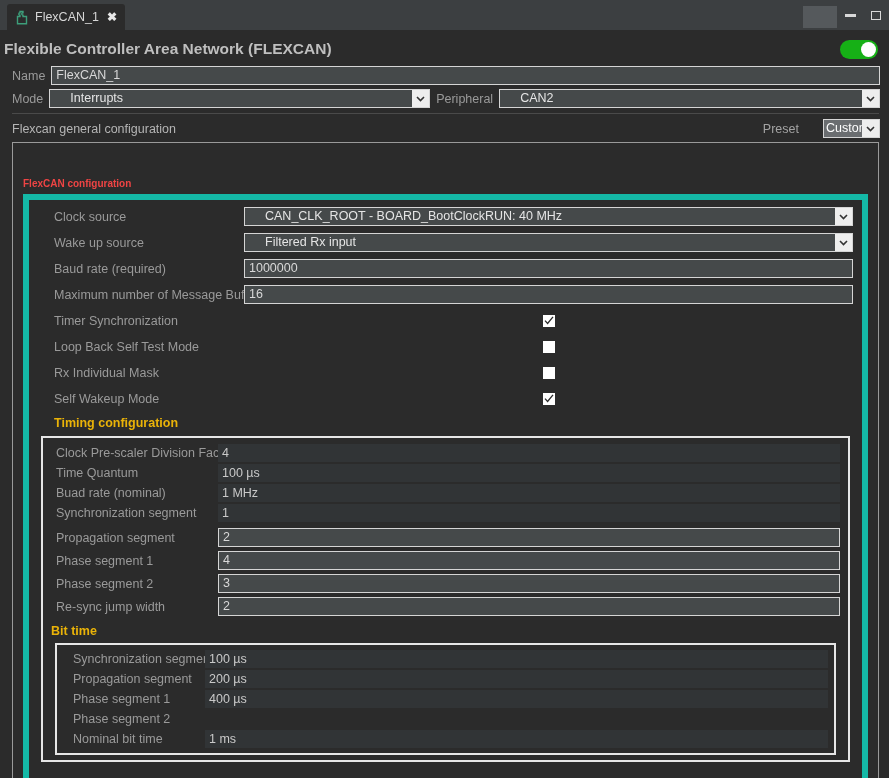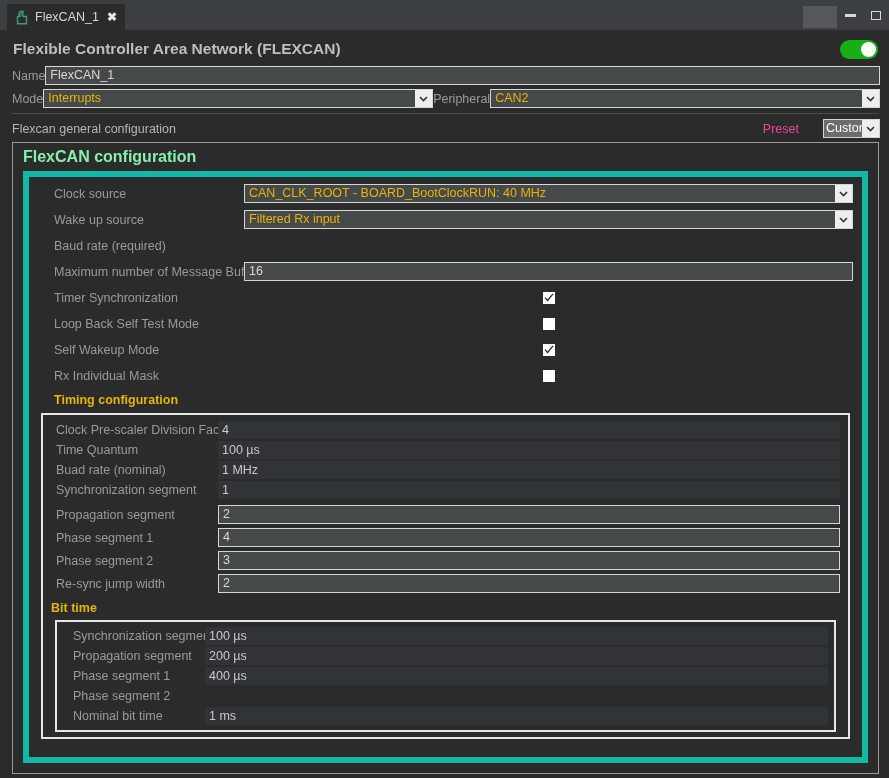--- a/index.html
+++ b/index.html
@@ -78,21 +78,21 @@
     position: absolute;
     top: 30px; left: 0; right: 0; bottom: 0;
     background: #2b2b2b;
     padding: 0;
   }
 
   .page-title {
     font-size: 15.5px;
     font-weight: bold;
     color: #bfbfbf;
-    padding: 10px 0 8px 13px;
+    padding: 10px 0 8px 4px;
   }
 
   .toggle {
     position: absolute;
     right: 11px; top: 10px;
     width: 38px; height: 19px;
     border-radius: 10px;
     background: #16b016;
     cursor: pointer;
   }
@@ -104,20 +104,21 @@
     border-radius: 50%;
     background: #ffffff;
   }
 
   
   .toprow {
     display: flex;
     align-items: center;
     padding: 0 9px 0 12px;
     margin-bottom: 4px;
+    gap: 6px;
   }
   .toprow .lbl {
     color: #9a9a9a;
     font-size: 12.5px;
     white-space: nowrap;
   }
 
   .textfield {
     background: #45494a;
     border: 1px solid #d5d5d5;
@@ -136,24 +137,24 @@
     position: relative;
     display: flex;
     height: 19px;
     border: 1px solid #d5d5d5;
     background: #45494a;
     flex: 1;
     min-width: 0;
   }
   .combo .val {
     flex: 1;
-    color: #eab308;
+    color: #e5e5e5;
     font-size: 12.5px;
     line-height: 17px;
-    padding: 0 4px;
+    padding: 0 20px;
     white-space: nowrap;
     overflow: hidden;
   }
   .combo .arrow {
     width: 17px;
     background: #eeeeee;
     display: flex;
     align-items: center;
     justify-content: center;
     flex: none;
@@ -169,42 +170,43 @@
   }
   .section-head {
     display: flex;
     align-items: center;
     padding: 5px 9px 4px 12px;
     font-size: 12.5px;
     color: #b5b5b5;
     gap: 19px;
   }
   .section-head .spacer { flex: 1; }
-  .section-head .preset-lbl { color: #ec4899; margin-right: 5px; }
+  .section-head .preset-lbl { color: #a3a3a3; margin-right: 5px; }
   .preset-combo {
     width: 57px;
     flex: none;
   }
   .preset-combo .val {
     background: #6a6d70;
     color: #ffffff;
     padding: 0 2px;
   }
 
   
   .group {
     border: 1px solid #9a9a9a;
     margin: 0 10px 0 12px;
     position: relative;
   }
   .group > .grp-title {
-    font-size: 16px;
-    color: #86efac;
+    font-size: 10px;
+    color: #ef4444;
     font-weight: bold;
     padding: 5px 0 5px 10px;
+    margin-top: 30px;
   }
   .group.inner {
     border: 6px solid #14b8a6;
     margin: 0 10px 10px 10px;
     padding: 6px 0 8px 0;
   }
   .group.inner2 {
     border: 2px solid #e6e6e6;
     margin: 0 12px 10px 12px;
     padding: 5px 0 5px 0;
@@ -414,20 +416,23 @@
               <svg width="9" height="6" viewBox="0 0 9 6">
                   <path d="M1 1l3.5 3.5L8 1" fill="none" stroke="#333" stroke-width="1.6"></path>
                 </svg>
             </span>
           </div>
         </div>
       </div>
 
       <div class="frow">
         <span class="flabel">Baud rate (required)</span>
+        <div class="fctl">
+          <div class="textfield">1000000</div>
+        </div>
       </div>
 
       <div class="frow">
         <span class="flabel">Maximum number of Message Buffers</span>
         <div class="fctl">
           <div class="textfield">16</div>
         </div>
       </div>
 
       <div class="frow">
@@ -442,37 +447,37 @@
       </div>
 
       <div class="frow">
         <span class="flabel">Loop Back Self Test Mode</span>
         <div class="fctl">
           <span class="chk"></span>
         </div>
       </div>
 
       <div class="frow">
+        <span class="flabel">Rx Individual Mask</span>
+        <div class="fctl">
+          <span class="chk"></span>
+        </div>
+      </div>
+
+      <div class="frow">
         <span class="flabel">Self Wakeup Mode</span>
         <div class="fctl">
           <span class="chk">
             <svg width="10" height="9" viewBox="0 0 10 9">
                 <path d="M1 4.6l2.6 2.8L9 0.8" fill="none" stroke="#2b2b2b" stroke-width="1.3"></path>
               </svg>
           </span>
         </div>
       </div>
 
-      <div class="frow">
-        <span class="flabel">Rx Individual Mask</span>
-        <div class="fctl">
-          <span class="chk"></span>
-        </div>
-      </div>
-
       <div class="subhead">Timing configuration</div>
 
       <div class="group inner2">
         <div class="trow">
           <span class="tlabel">Clock Pre-scaler Division Factor</span>
           <span class="tro">4</span>
         </div>
         <div class="trow">
           <span class="tlabel">Time Quantum</span>
           <span class="tro">100 µs</span>

